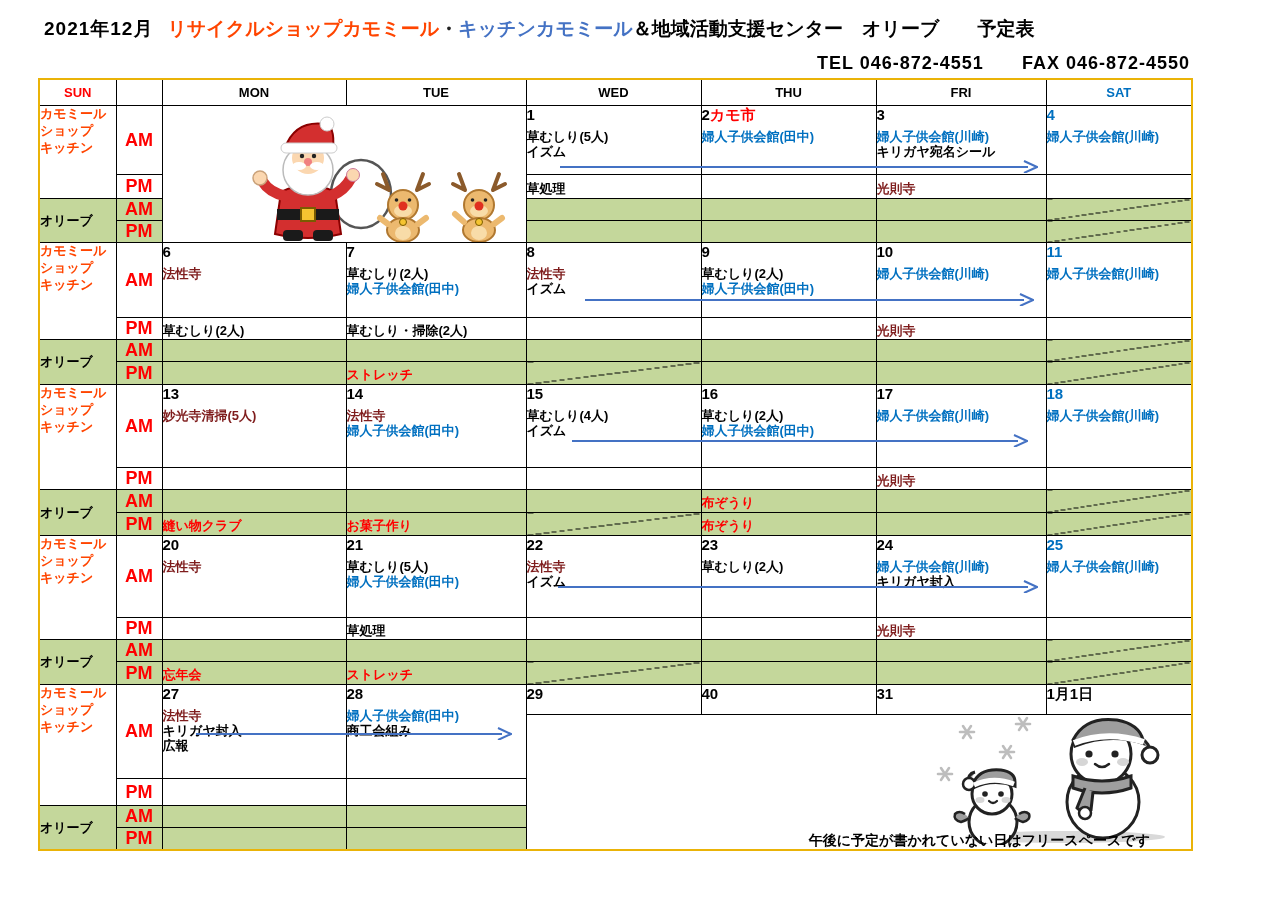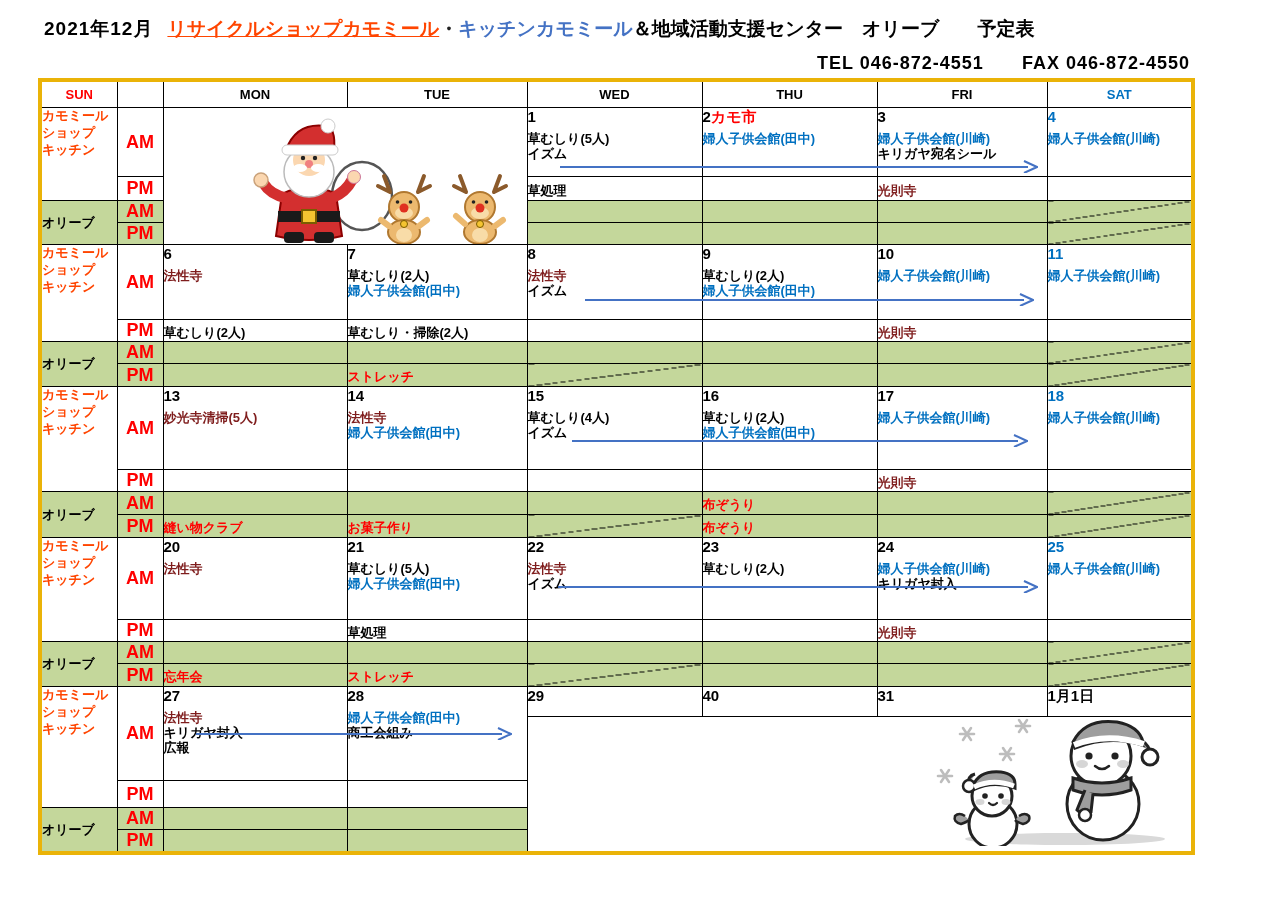--- a/index.html
+++ b/index.html
@@ -1,30 +1,30 @@
 <!DOCTYPE html>
 <html><head>
 <meta charset="utf-8">
 <style>
   html,body{margin:0;padding:0;background:#fff;}
   .page{position:relative;width:1280px;height:904px;background:#fff;overflow:hidden;
         font-family:"Liberation Sans","DejaVu Sans",sans-serif;}
   
   .title{position:absolute;left:44px;top:16px;font-size:19px;font-weight:bold;white-space:nowrap;color:#000;}
   .t-month{margin-right:14px;letter-spacing:1px;}
-  .t-shop{color:#FF4500;text-decoration:underline;}
+  .t-shop{color:#FF4500;}
   .t-dot{color:#222;}
   .t-kitchen{color:#4472C4;}
   .t-rest{color:#000;}
   .contact{position:absolute;left:38px;top:53px;width:1152px;text-align:right;
            font-size:18px;font-weight:bold;color:#000;letter-spacing:1px;}
   .contact .fax{margin-left:38px;}
   
   table.cal{position:absolute;left:38px;top:78px;width:1153px;border-collapse:collapse;
-            table-layout:fixed;border:4px solid #eab308;}
+            table-layout:fixed;border:2px solid #eab308;}
   .cal th,.cal td{border:1.5px solid #000;padding:0;overflow:hidden;}
   .cal thead th{height:25px;font-size:13px;font-weight:bold;text-align:center;vertical-align:middle;color:#000;background:#fff;}
   .h-sun{color:#F00 !important;}
   .h-sat{color:#0070C0 !important;}
   .lbl-cham{background:#fff;color:#FF4500;font-size:13px;font-weight:bold;line-height:1.3;
             vertical-align:top;padding:6px 2px 0 4px;}
   .lbl-olive{background:#C4D79B;color:#000;font-size:13px;font-weight:bold;vertical-align:middle;padding:0 0 0 4px;}
   .ampm{color:#F00;font-size:18px;font-weight:bold;text-align:center;vertical-align:middle;background:#fff;}
   .green{background:#C4D79B;}
   .cell{background:#fff;vertical-align:top;font-size:13px;font-weight:bold;line-height:1.18;padding:2px 3px 1px 3px;}
@@ -509,14 +509,15 @@
   </svg>
   <svg class="arrow" style="left:558px;top:579px;width:480px;">
     <line x1="0" y1="8" x2="470" y2="8" stroke="#4472C4" stroke-width="2"></line>
     <path d="M466 2 L479 8 L466 14" fill="none" stroke="#4472C4" stroke-width="2"></path>
   </svg>
   <svg class="arrow" style="left:196px;top:726px;width:316px;">
     <line x1="0" y1="8" x2="306" y2="8" stroke="#4472C4" stroke-width="2"></line>
     <path d="M302 2 L315 8 L302 14" fill="none" stroke="#4472C4" stroke-width="2"></path>
   </svg>
 
+  <div class="footnote">午後に予定が書かれていない日はフリースペースです</div>
 
 </div>
 
 </body></html>

